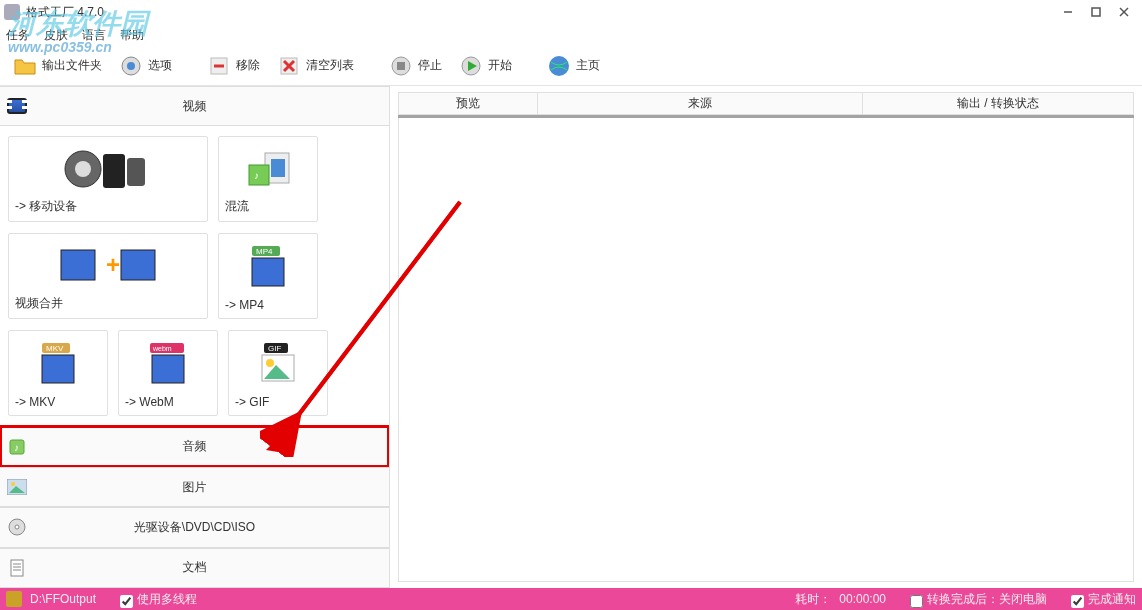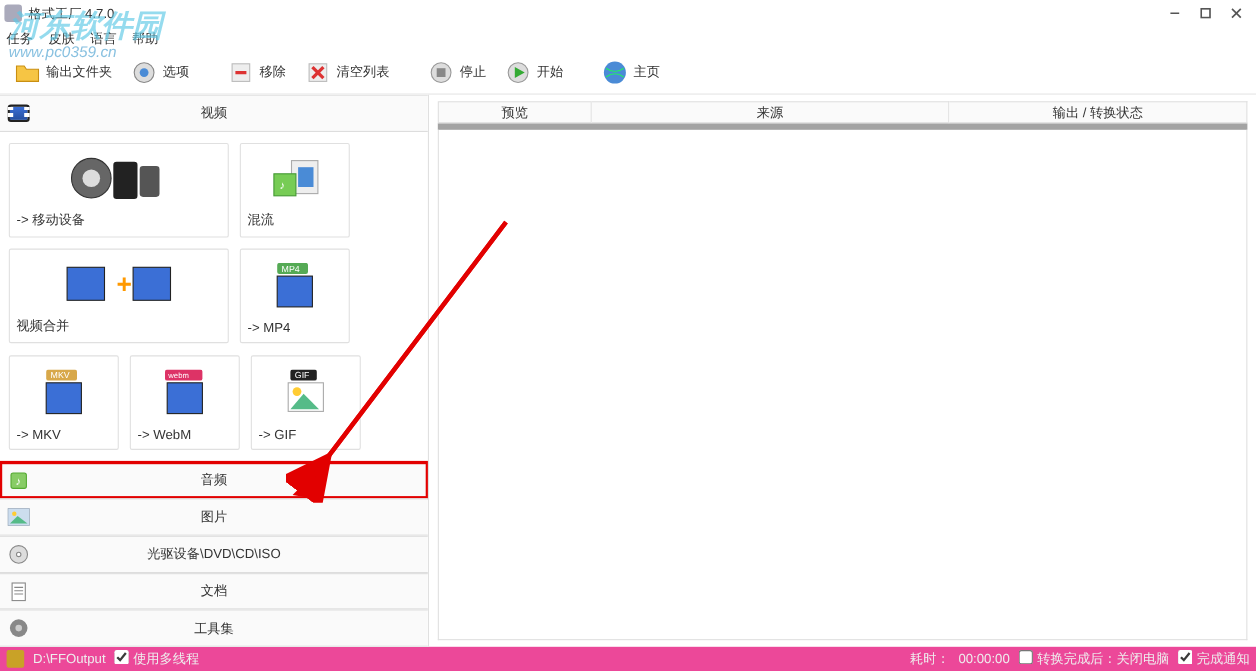--- a/index.html
+++ b/index.html
@@ -1,20 +1,20 @@
 <!DOCTYPE html>
 <html><head>
 <meta charset="utf-8">
 <style>
   * { box-sizing: border-box; margin: 0; padding: 0; font-family: "Microsoft YaHei", sans-serif; }
   body { width: 1142px; height: 610px; background: #fff; position: relative; overflow: hidden; font-size: 12px; color: #333; }
 
   
   .watermark { position: absolute; left: 8px; top: 5px; font-size: 28px; font-weight: bold; color: #5dc9e6; font-style: italic; opacity: 0.65; z-index: 50; pointer-events: none; }
-  .watermark .sub { font-size: 14px; color: #4aa0d0; display:block; margin-top: -4px; font-weight: normal;}
+  .watermark .sub { font-size: 14px; color: #4aa0d0; display:block; margin-top: -4px; font-weight: bold;}
 
   
   .titlebar { height: 24px; display: flex; align-items: center; padding: 0 4px; }
   .titlebar .app-icon { width: 16px; height: 16px; background: #aab; border-radius: 3px; margin-right: 6px; }
   .titlebar .title { flex: 1; }
   .winbtn { width: 28px; height: 18px; display: flex; align-items: center; justify-content: center; cursor: pointer; }
   .winbtn svg { stroke: #555; fill: none; }
 
   
   .menubar { height: 22px; display: flex; align-items: center; padding: 0 6px; gap: 14px; }
@@ -32,35 +32,35 @@
   .cat-header .cicon { position: absolute; left: 6px; width: 22px; height: 22px; display:flex; align-items:center; justify-content:center;}
   .cat-body { flex: 0 0 auto; padding: 10px 8px; display: flex; flex-wrap: wrap; gap: 10px; overflow:auto;}
   .tile { border: 1px solid #e0e0e0; border-radius: 2px; display: flex; flex-direction: column; padding: 6px; cursor: pointer; background:#fff;}
   .tile.big { width: 200px; height: 86px; }
   .tile.sm { width: 100px; height: 86px; }
   .tile .imgarea { flex: 1; display: flex; align-items: center; justify-content: center; }
   .tile .label { font-size: 12px; margin-top: 4px; }
   .highlight { outline: 3px solid #e20000; outline-offset: -2px; }
 
   .content { flex: 1; display: flex; flex-direction: column; }
-  .colheaders { display: flex; height: 26px; border-bottom: 6px solid #a3a3a3; margin: 6px 8px 0 8px; }
+  .colheaders { display: flex; height: 26px; border-bottom: 3px solid #a3a3a3; margin: 6px 8px 0 8px; }
   .colheaders div { border: 1px solid #e0e0e0; border-left: none; display: flex; align-items: center; justify-content: center; background: #fafafa; }
   .colheaders div:first-child { border-left: 1px solid #e0e0e0; }
   .ch1 { width: 140px; }
   .ch2 { flex: 1.2; }
   .ch3 { flex: 1; }
   .listarea { flex: 1; margin: 0 8px 6px 8px; border: 1px solid #e0e0e0; border-top: none; position:relative;}
 
   
   .arrow { position: absolute; left: 260px; top: 192px; width: 210px; height: 265px; z-index: 40; pointer-events: none;}
 
   
   .statusbar { height: 22px; background: #ec4899; color: #eee; display: flex; align-items: center; padding: 0 6px; gap: 8px; font-size: 12px; }
   .statusbar .sicon { width: 16px; height: 16px; background: #c9a227; border-radius:2px;}
-  .chk { display: inline-flex; align-items: flex-start; gap: 4px; }
+  .chk { display: inline-flex; align-items: flex-end; gap: 4px; margin-left: 16px; }
   .chk input { accent-color: #fff; }
   .spacer { flex: 1; }
 
   
   .film-strip { width: 34px; height: 30px; background: linear-gradient(#3b6fd6,#264fa0); border: 2px solid #222; border-radius: 3px; position: relative; }
   .film-strip::before, .film-strip::after { content:''; position:absolute; top:0; bottom:0; width:5px; background: repeating-linear-gradient(#fff 0 3px, transparent 3px 6px); }
   .film-strip::before { left: -2px; }
   .film-strip::after { right: -2px; }
 </style>
 </head>
@@ -293,29 +293,20 @@
     <div class="cat-header">
       <div class="cicon">
           <svg width="16" height="18">
             <rect x="2" y="1" width="12" height="16" fill="#fff" stroke="#888"></rect>
             <line x1="4" y1="5" x2="12" y2="5" stroke="#888"></line>
             <line x1="4" y1="8" x2="12" y2="8" stroke="#888"></line>
             <line x1="4" y1="11" x2="12" y2="11" stroke="#888"></line>
           </svg>
         </div>
       <span>文档</span>
-    </div>
-    <div class="cat-header">
-      <div class="cicon">
-          <svg width="18" height="18">
-            <circle cx="9" cy="9" r="8" fill="#888"></circle>
-            <circle cx="9" cy="9" r="3" fill="#ccc"></circle>
-          </svg>
-        </div>
-      <span>工具集</span>
     </div>
 
   </div>
 
   <div class="content">
     <div class="colheaders">
       <div class="ch1">预览</div>
       <div class="ch2">来源</div>
       <div class="ch3">输出 / 转换状态</div>
     </div>

